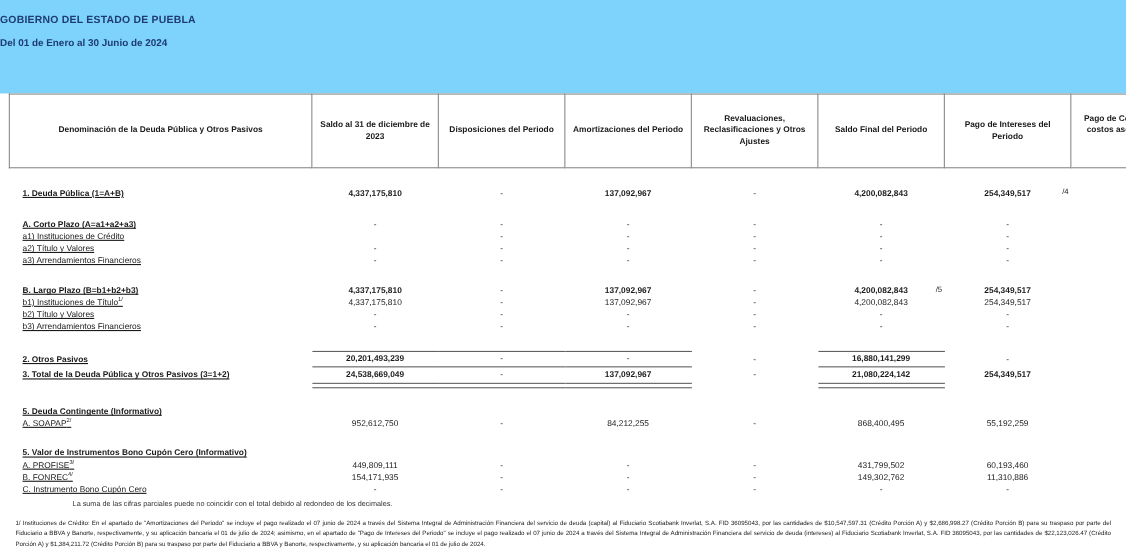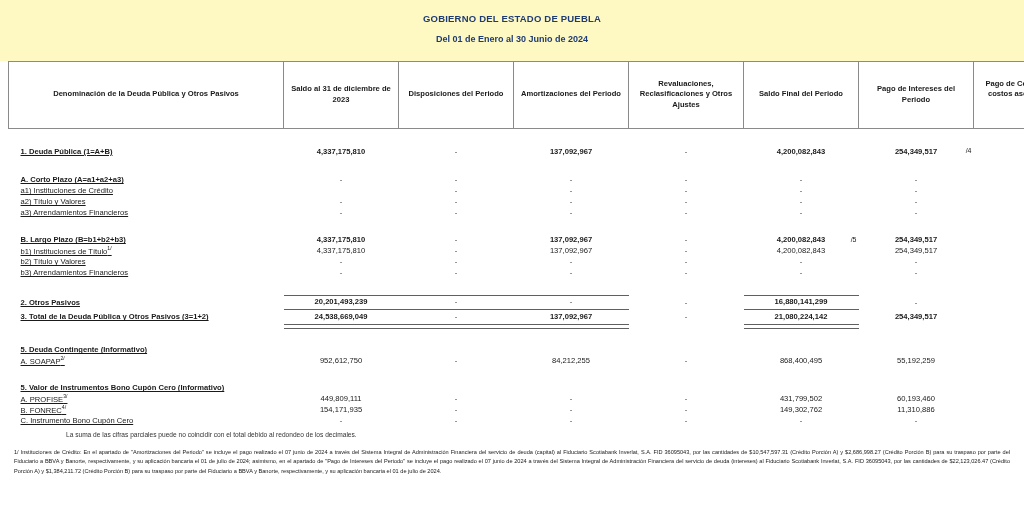--- a/index.html
+++ b/index.html
@@ -16,32 +16,31 @@
   }
   .page {
     position: relative;
     width: 1024px;
     height: 509px;
     box-sizing: border-box;
   }
 
   
   .banner {
-    background: #fef9c3;
+    background: #7dd3fc;
     padding: 14px 0 13px 0;
-    text-align: center;
   }
   .banner div {
     color: #1f3b73;
     font-weight: bold;
     line-height: 1.0;
   }
   .banner-line1 { font-size: 9.5px; letter-spacing: .2px; margin-bottom: 11px; }
   .banner-line2 { font-size: 10px; margin-bottom: 11px; }
-  .banner-line3 { font-size: 9px; margin-bottom: 4px; }
+  .banner-line3 { font-size: 9px; margin-bottom: 28px; }
   .banner-line4 { font-size: 9px; }
 
   
   .tbl-wrap { padding: 0 8px; }
   table.main {
     width: 100%;
     border-collapse: collapse;
     table-layout: fixed;
   }
   table.main thead th {

